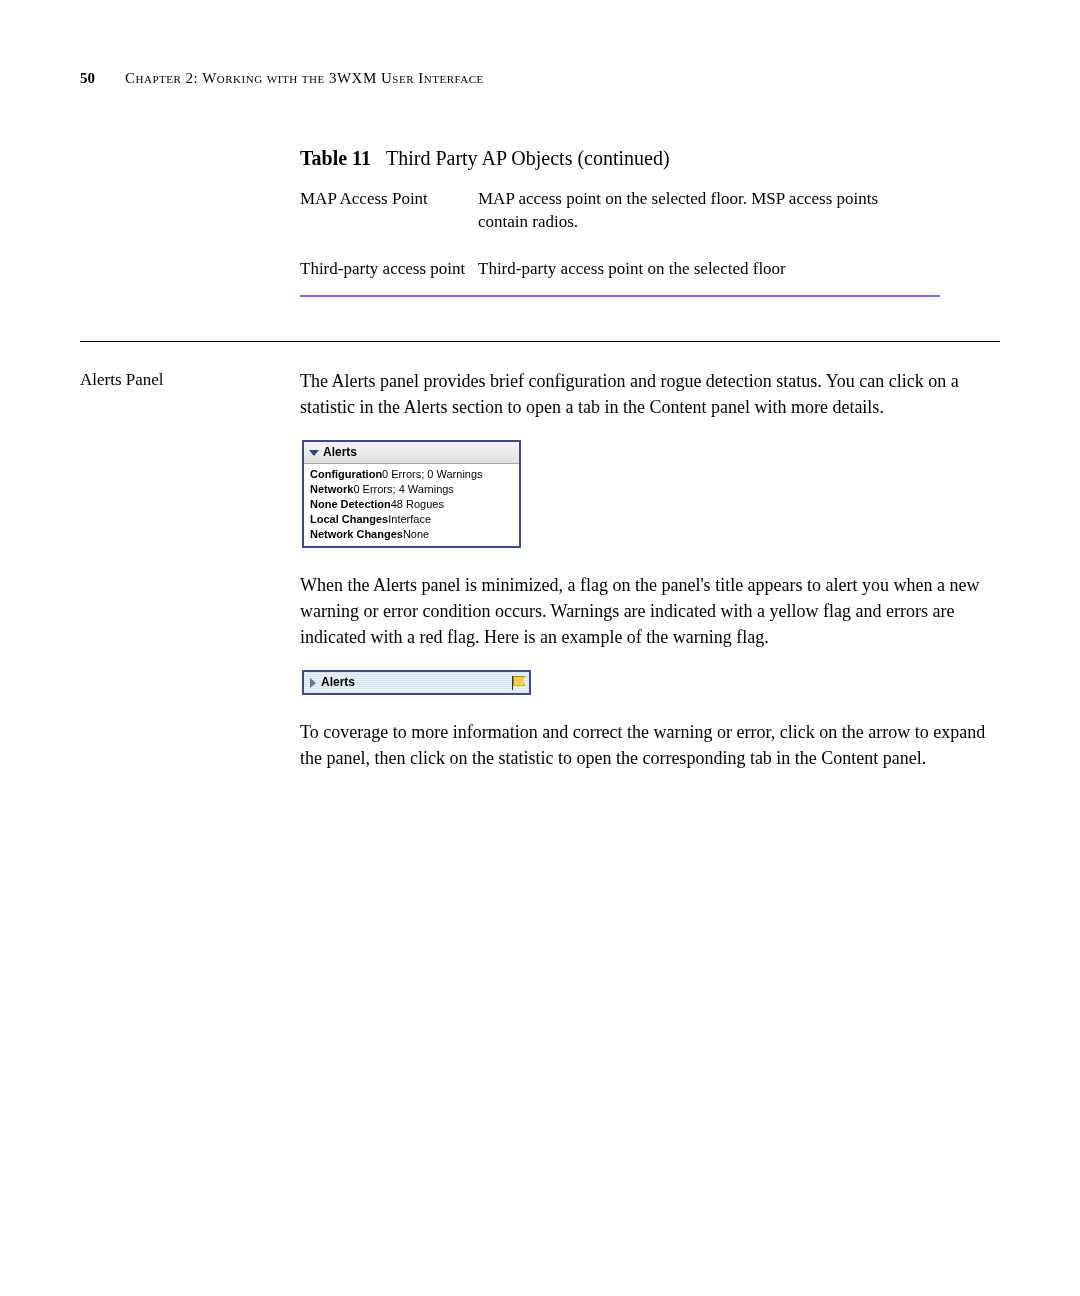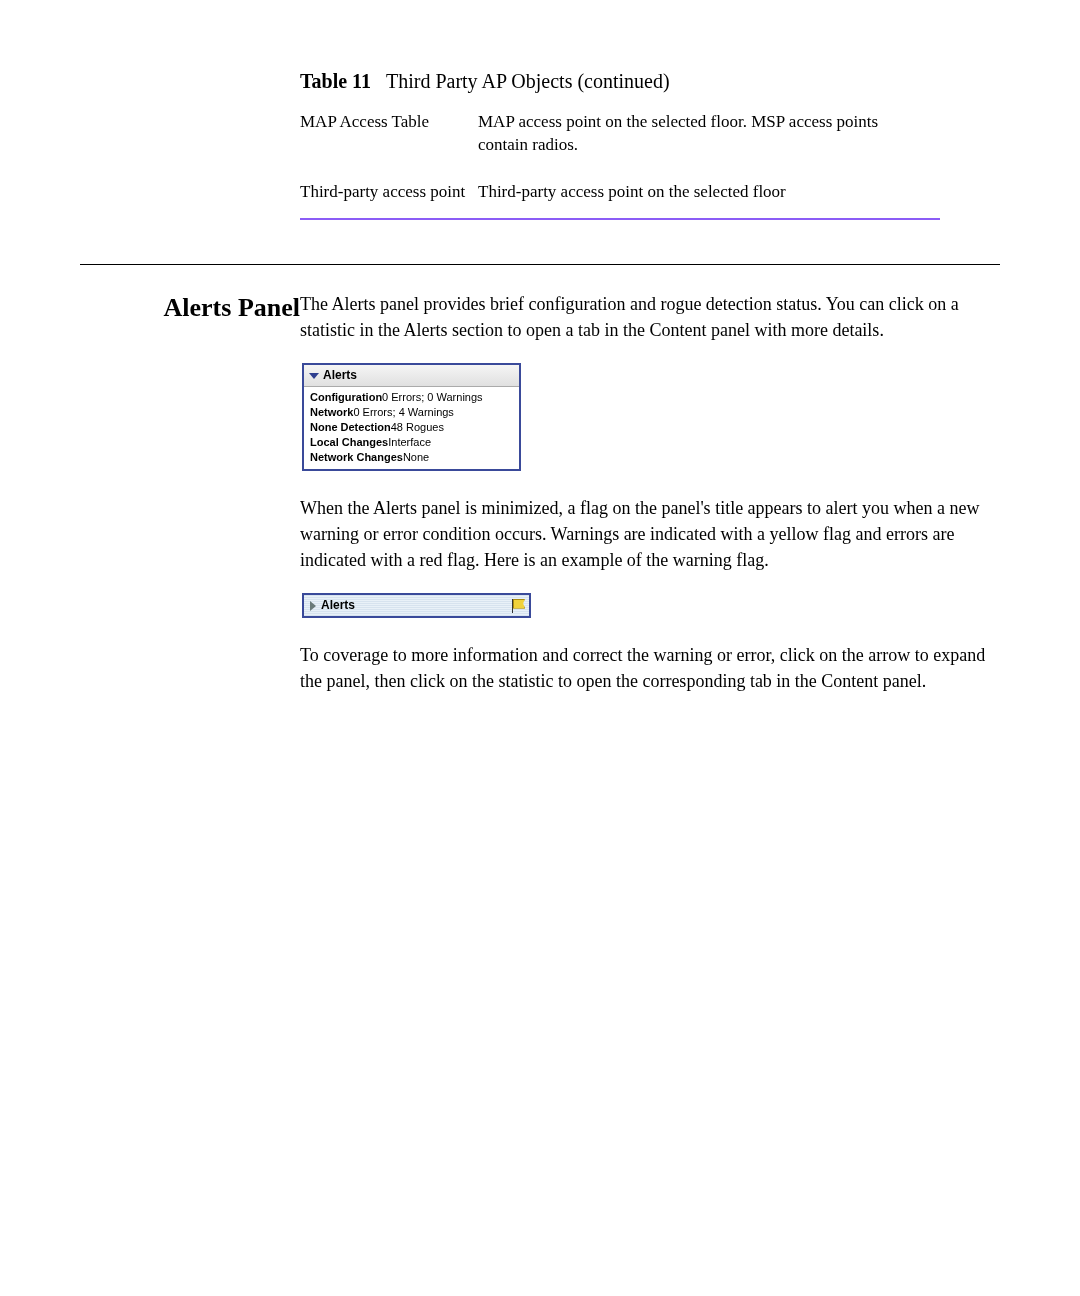--- a/index.html
+++ b/index.html
@@ -59,24 +59,23 @@
     border-top: 1.5px solid #000;
     margin: 44px 0 26px 0;
     width: 100%;
   }
   .section-row {
     display: flex;
   }
   .section-heading {
     width: 220px;
     flex: 0 0 220px;
-    font-size: 26px;
-    font-weight: bold;
+    font-size: 17px;
+    font-weight: normal;
     padding-top: 2px;
-    text-align: right;
   }
   .section-body {
     flex: 1;
     font-size: 18px;
     line-height: 1.45;
   }
   .section-body p { margin: 0 0 20px 0; }
 
   
   .alerts-panel {
@@ -155,30 +154,34 @@
     background: #f0d23c;
     border: 1px solid #a88a10;
     clip-path: polygon(0 0, 100% 0, 85% 50%, 100% 100%, 0 100%);
   }
 </style>
 </head>
 <body>
 
 <div class="page">
 
+  <div class="header-line">
+    <span class="page-number">50</span>
+    <span class="chapter-text">Chapter 2: Working with the 3WXM User Interface</span>
+  </div>
 
   <div class="content-area">
     <div class="table-caption">
       <span class="table-caption-bold">Table 11</span>
       &nbsp;&nbsp;<span>Third Party AP Objects (continued)</span>
     </div>
     <table class="obj-table">
       <tbody>
       <tr>
-        <td class="col-a">MAP Access Table</td>
+        <td class="col-a">MAP Access Point</td>
         <td>MAP access point on the selected floor. MSP access points contain radios.</td>
       </tr>
       <tr class="bottom-rule">
         <td class="col-a">Third-party access point</td>
         <td>Third-party access point on the selected floor</td>
       </tr>
     </tbody>
       </table>
   </div>
 

